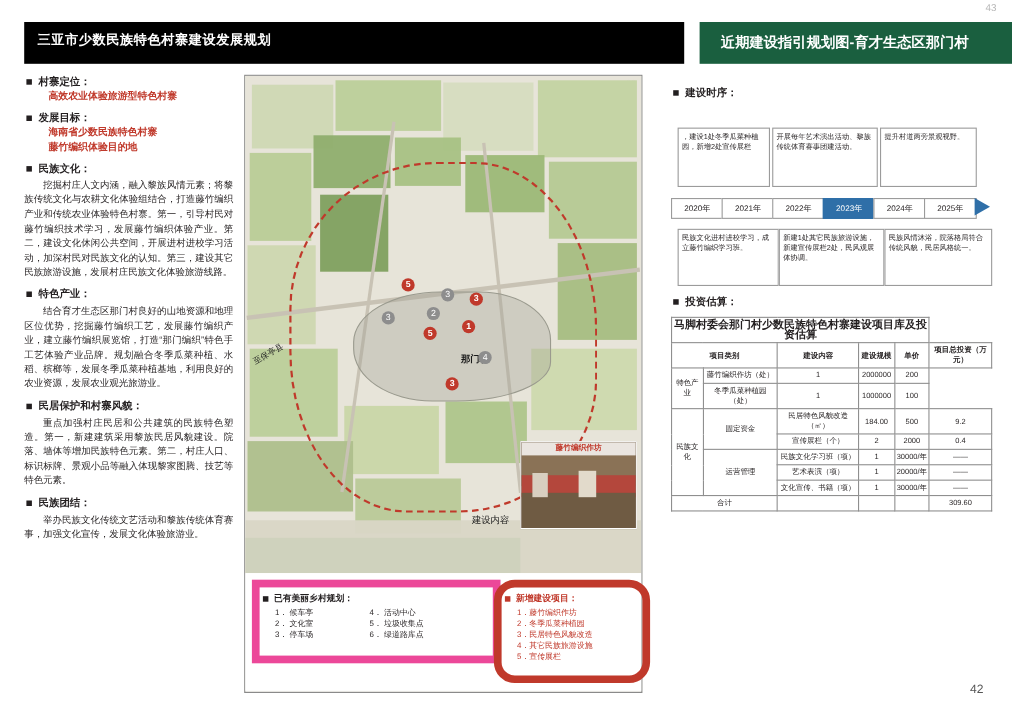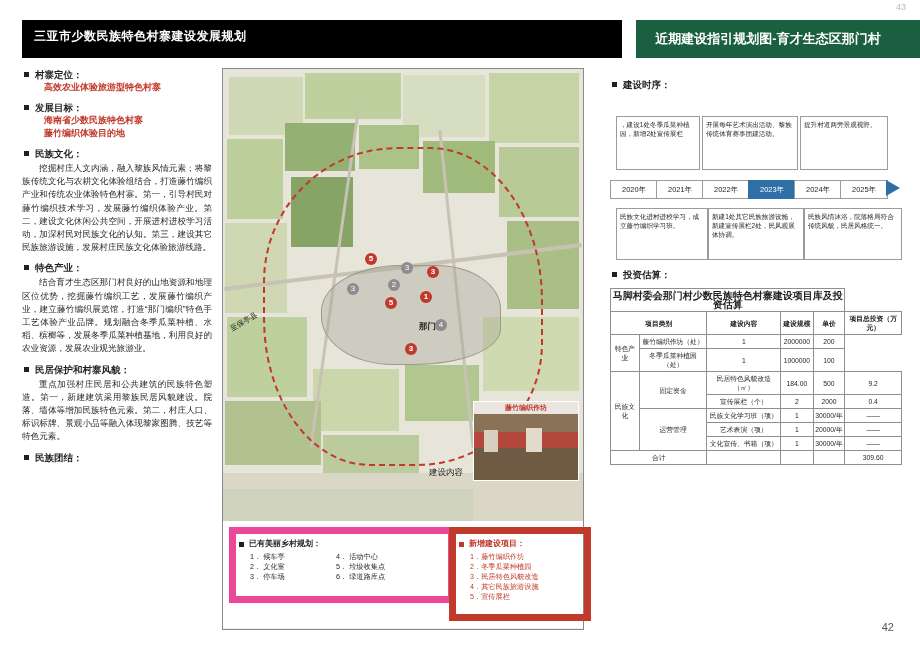--- a/index.html
+++ b/index.html
@@ -113,20 +113,21 @@
       <div class="para">结合育才生态区那门村良好的山地资源和地理区位优势，挖掘藤竹编织工艺，发展藤竹编织产业，建立藤竹编织展览馆，打造“那门编织”特色手工艺体验产业品牌。规划融合冬季瓜菜种植、水稻、槟榔等，发展冬季瓜菜种植基地，利用良好的农业资源，发展农业观光旅游业。</div>
     </div>
 
     <div class="blk">
       <div class="bullet">民居保护和村寨风貌：</div>
       <div class="para">重点加强村庄民居和公共建筑的民族特色塑造。第一，新建建筑采用黎族民居风貌建设。院落、墙体等增加民族特色元素。第二，村庄人口、标识标牌、景观小品等融入体现黎家图腾、技艺等特色元素。</div>
     </div>
 
     <div class="blk">
       <div class="bullet">民族团结：</div>
+      <div class="para">举办民族文化传统文艺活动和黎族传统体育赛事，加强文化宣传，发展文化体验旅游业。</div>
     </div>
   </div>
 
   <div class="mappanel">
     <div class="mapimg">
       <div class="mapnum">38</div>
 
       <div class="fld" style="left:0;top:0;width:360px;height:452px;background:#e7e4d8;"></div>
       <div class="fld" style="left:6px;top:8px;width:74px;height:58px;background:#cfd8b4;"></div>
       <div class="fld" style="left:82px;top:4px;width:96px;height:46px;background:#bccf9a;"></div>
@@ -191,21 +192,21 @@
             <div class="lg-item">3． 停车场</div>
           </div>
           <div style="position:absolute;left:100px;top:0;">
             <div class="lg-item">4． 活动中心</div>
             <div class="lg-item">5． 垃圾收集点</div>
             <div class="lg-item">6． 绿道路库点</div>
           </div>
         </div>
       </div>
 
-      <div class="lg-box" style="left:226px;top:6px;width:128px;height:80px;border-color:#c0392b;">
+      <div class="lg-box" style="left:226px;top:6px;width:128px;height:80px;border-color:#c0392b;border-radius:19px;">
         <div class="lg-title red" style="margin:4px 0 2px 2px;">新增建设项目：</div>
         <div style="padding-left:14px;">
           <div class="lg-item red">1．藤竹编织作坊</div>
           <div class="lg-item red">2．冬季瓜菜种植园</div>
           <div class="lg-item red">3．民居特色风貌改造</div>
           <div class="lg-item red">4．其它民族旅游设施</div>
           <div class="lg-item red">5．宣传展栏</div>
         </div>
       </div>
     </div>

